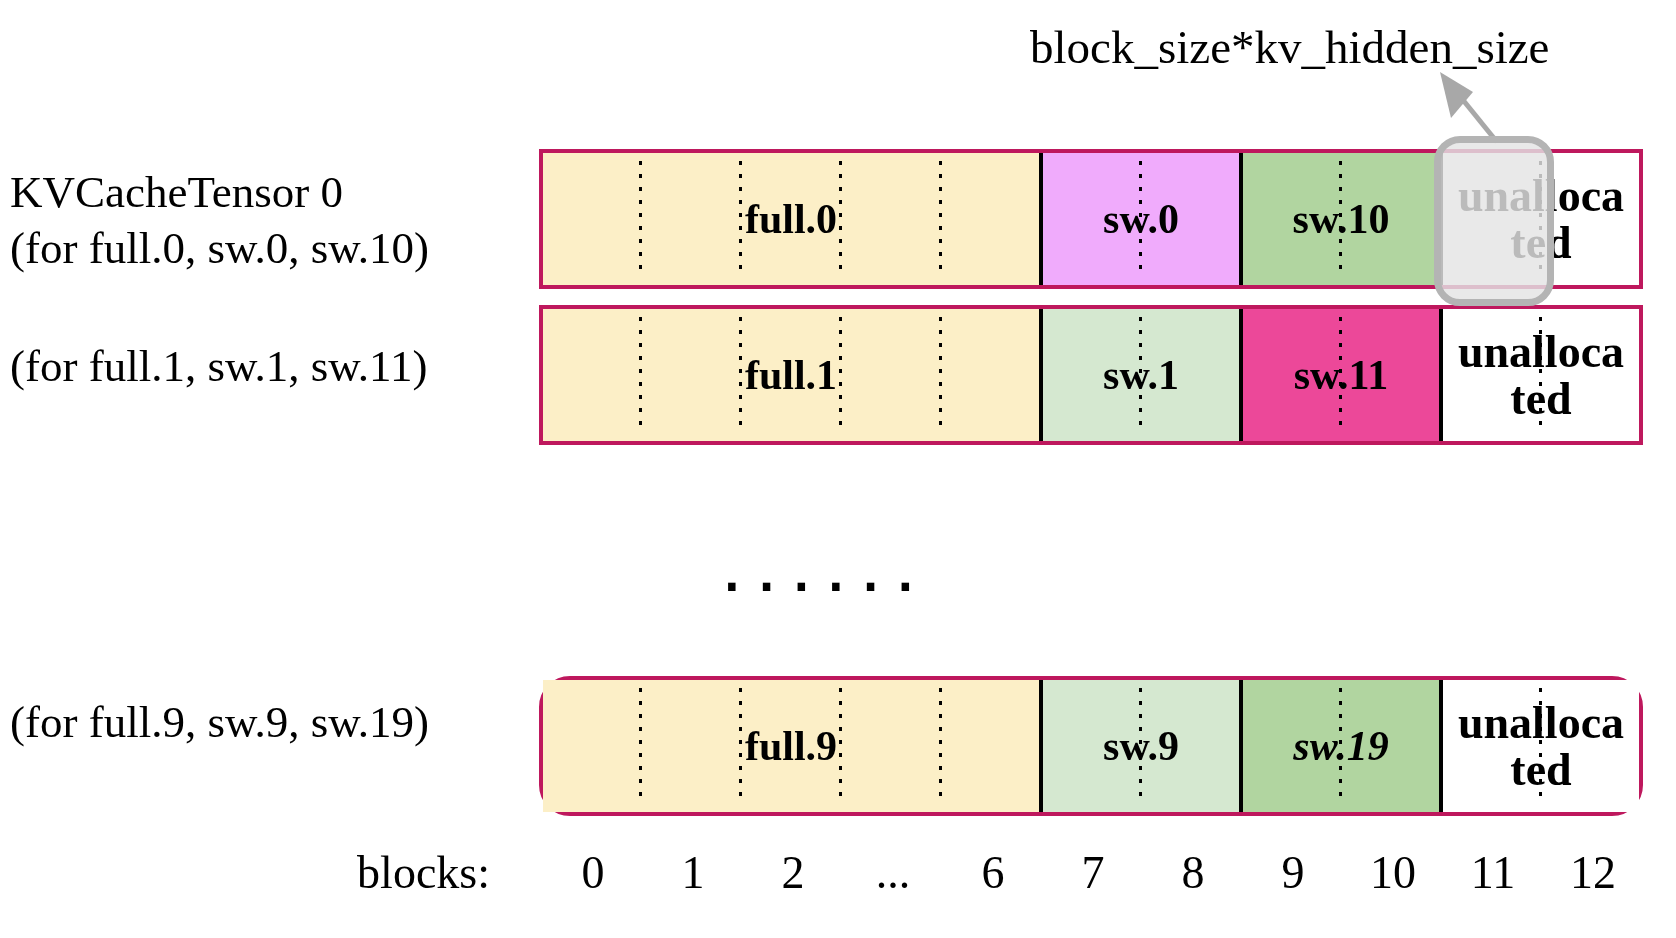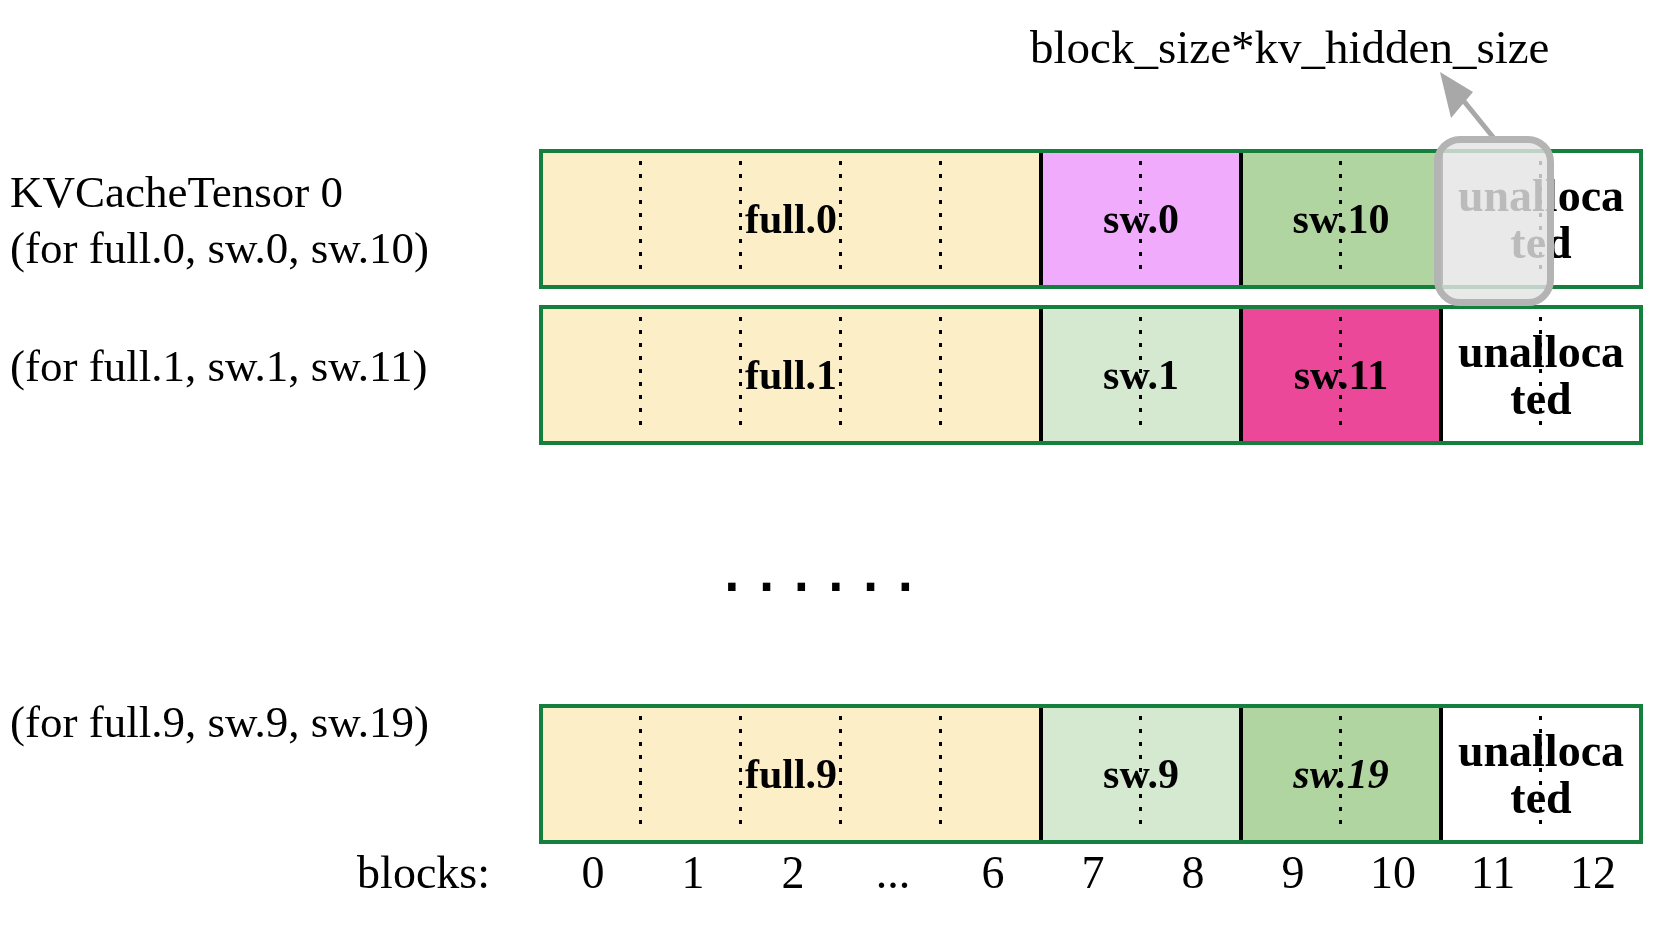--- a/index.html
+++ b/index.html
@@ -29,21 +29,21 @@
     left:10px;width:490px;
     font-size:45px;
     line-height:56px;
   }
 
   
   .bar{
     position:absolute;
     left:539px;
     width:1104px;height:140px;
-    border:4px solid #15803d;
+    border:4px solid #be185d;
     box-sizing:border-box;
     display:flex;
   }
   .seg{
     position:relative;
     height:100%;
     box-sizing:border-box;
     display:flex;
     align-items:center;
     justify-content:center;
@@ -171,21 +171,21 @@
         <div>ted</div>
       </div>
     </div>
   </div>
 
   <div class="mid-ellipsis">......</div>
 
   <div class="row-label" style="top:694px;">
     <div>(for full.9, sw.9, sw.19)</div>
   </div>
-  <div class="bar" style="top:704px;">
+  <div class="bar" style="top:676px;border-radius:31px;">
     <div class="seg full" style="background:#FCEFC7;">
       <div class="dotline" style="left:96px;"></div>
       <div class="dotline" style="left:196px;"></div>
       <div class="dotline" style="left:296px;"></div>
       <div class="dotline" style="left:396px;"></div>
       <span>full.9</span>
     </div>
     <div class="seg swa" style="background:#D5E8D0;">
       <div class="dotline" style="left:96px;"></div>
       <span>sw.9</span>

